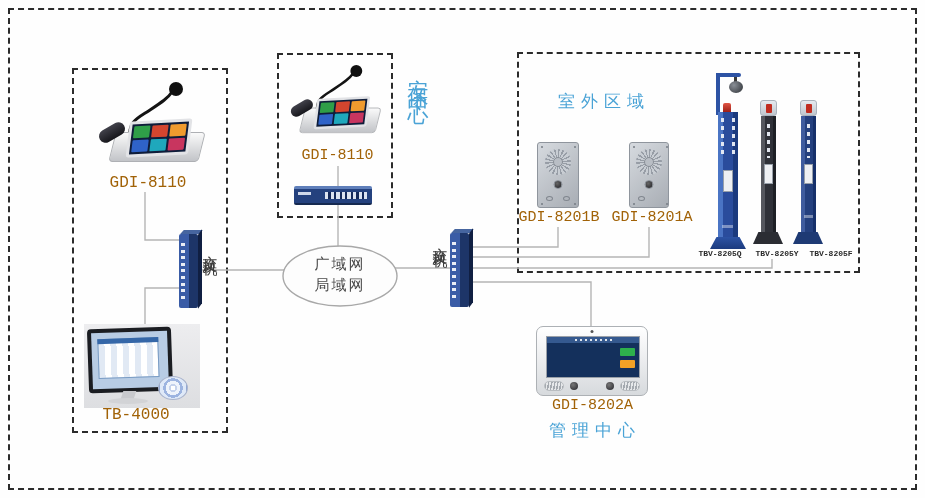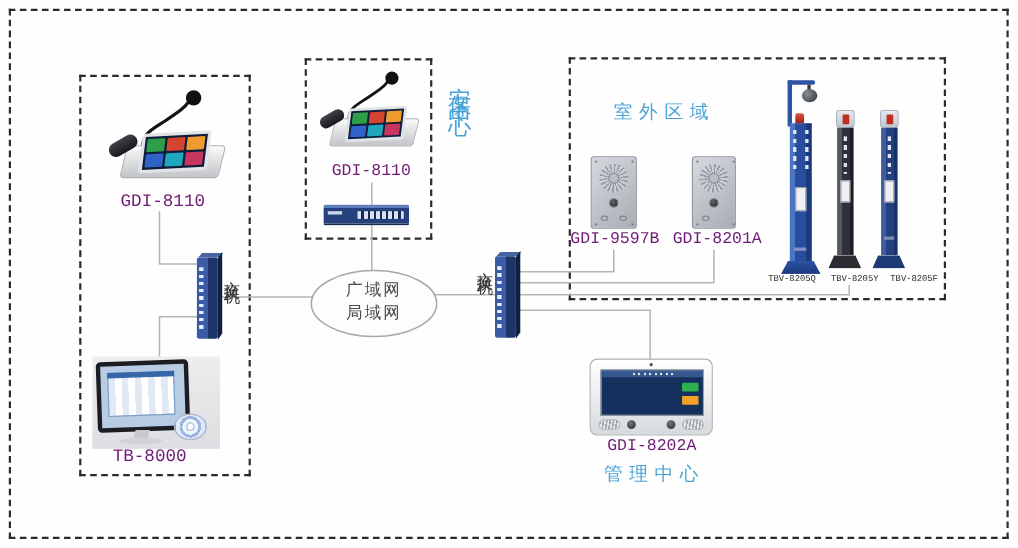--- a/index.html
+++ b/index.html
@@ -22,35 +22,35 @@
   
   .zone-title {
     position:absolute; z-index:3; color:#4aa3d6;
     font-family:"Liberation Serif", serif; font-size:18px; letter-spacing:6px; white-space:nowrap;
   }
   .zt-mgmt { left:92px; top:441px; font-size:21px; }
   .zt-sec  { left:404px; top:62px; font-size:21px; writing-mode:vertical-rl; letter-spacing:8px; }
   .zt-out  { left:558px; top:90px; font-size:17px; }
   .zt-in   { left:549px; top:419px; font-size:17px; }
   .dev-label {
-    position:absolute; z-index:3; color:#701a75; text-align:center;
+    position:absolute; z-index:3; color:#a16207; text-align:center;
     font-family:"Liberation Mono", monospace; font-size:15px; white-space:nowrap;
   }
   .sw-label {
     position:absolute; z-index:3; color:#3c3c3c; writing-mode:vertical-rl;
     font-family:"Liberation Serif", serif; font-size:15px; letter-spacing:3px;
   }
   .cloud-label {
     position:absolute; z-index:3; left:283px; top:254px; width:114px; text-align:center;
     color:#4a4a4a; font-family:"Liberation Serif", serif; font-size:15px;
     letter-spacing:2px; line-height:21px;
   }
   .tower-label {
     position:absolute; z-index:3; color:#2a2a2a; text-align:center;
-    font-family:"Liberation Mono", monospace; font-size:8px; white-space:nowrap;
+    font-family:"Liberation Mono", monospace; font-size:8px; white-space:nowrap;font-weight:bold;
   }
   
   .console { position:absolute; z-index:2; width:118px; height:98px; }
   .console.small { transform:scale(0.85); transform-origin:top left; }
   .console .body {
     position:absolute; left:14px; top:56px; width:90px; height:30px;
     background:linear-gradient(180deg,#fafafa,#c2c4c8); border:1px solid #aeb0b4;
     border-radius:4px; transform:skewX(-14deg);
   }
   .console .screen {
@@ -205,21 +205,21 @@
   <div class="photo-bg"></div>
   <div class="monitor">
     <div class="scr">
       <div class="win"></div>
       <div class="winhdr" style="left:6px; top:6px; right:9px; width:auto;"></div>
     </div>
   </div>
   <div class="stand-neck"></div>
   <div class="stand-base"></div>
   <div class="cd"></div>
-  <div class="dev-label" style="left:90px; top:406px; width:92px; font-size:16px;">TB-8000</div>
+  <div class="dev-label" style="left:90px; top:406px; width:92px; font-size:16px;">TB-4000</div>
 
   <div class="console small" style="left:290px; top:60px;">
     <svg width="118" height="98">
       <path d="M32 62 C30 45 40 42 52 34 C64 26 70 22 74 16" stroke="#141414" stroke-width="3" fill="none"></path>
       <circle cx="78" cy="13" r="7" fill="#101010"></circle>
     </svg>
     <div class="body"></div>
     <div class="handset"></div>
     <div class="screen">
       <div class="tile" style="background:#2f9e48"></div>
@@ -250,21 +250,21 @@
     <div class="callbtn"></div>
     <div class="mark l"></div>
     <div class="mark r"></div>
   </div>
   <div class="doorpanel" style="left:629px; top:142px; width:40px;">
     <div class="screw"></div>
     <div class="grille"></div>
     <div class="callbtn"></div>
     <div class="mark l"></div>
   </div>
-  <div class="dev-label" style="left:514px; top:209px; width:90px;">GDI-9597B</div>
+  <div class="dev-label" style="left:514px; top:209px; width:90px;">GDI-8201B</div>
   <div class="dev-label" style="left:607px; top:209px; width:90px;">GDI-8201A</div>
 
   <div>
     <div class="t-part" style="left:716px; top:73px; width:4px; height:42px; background:#2d53a4;"></div>
     <div class="t-part" style="left:716px; top:73px; width:25px; height:4px; background:#2d53a4; border-radius:2px;"></div>
     <div class="t-part" style="left:734px; top:77px; width:3px; height:5px; background:#3a3a3a;"></div>
     <div class="t-part" style="left:729px; top:81px; width:14px; height:12px; border-radius:50%; background:radial-gradient(circle at 35% 35%,#8a8f96,#2b2e33);"></div>
     <div class="t-part" style="left:723px; top:103px; width:8px; height:9px; border-radius:2px 2px 0 0; background:linear-gradient(#e05545,#9e1f16);"></div>
     <div class="t-part" style="left:718px; top:112px; width:20px; height:126px; background:linear-gradient(90deg,#4a74c4 0 25%,#2a4c9c 25% 75%,#1b3a7e 75%);">
       <div class="stripe" style="left:3px; top:6px; height:40px;"></div>

